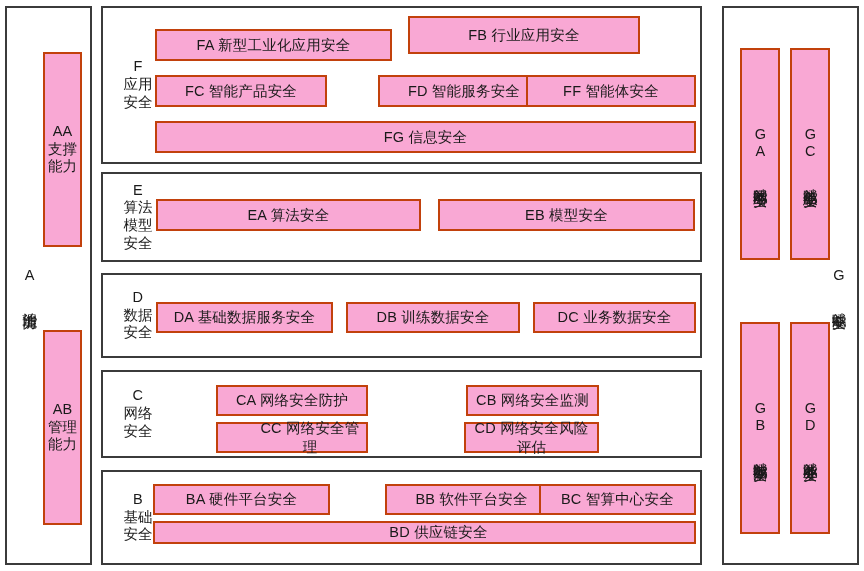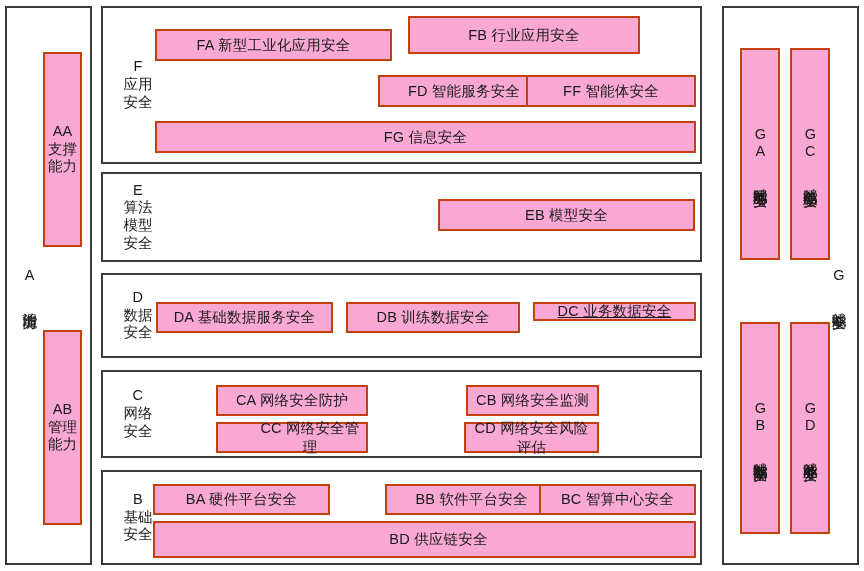--- a/index.html
+++ b/index.html
@@ -100,47 +100,49 @@
   <div class="box outer" style="left:101px; top:6px; width:601px; height:158px;">
     <div class="rowlabel" style="left:10px; top:0; bottom:0; width:50px;">
       <span class="code">F</span>
       <span>应用</span>
       <span>安全</span>
     </div>
 
     <div class="box leaf" style="left:52px; top:21px; width:237px; height:32px;">FA 新型工业化应用安全</div>
     <div class="box leaf" style="left:305px; top:8px; width:232px; height:38px;">FB 行业应用安全</div>
 
+    <div class="box leaf" style="left:52px; top:67px; width:172px; height:32px;">FC 智能产品安全</div>
     <div class="box leaf" style="left:237px; top:67px; width:172px; height:32px;margin-left:38px;">FD 智能服务安全</div>
     <div class="box leaf" style="left:423px; top:67px; width:170px; height:32px;">FF 智能体安全</div>
 
     <div class="box leaf" style="left:52px; top:113px; width:541px; height:32px;">FG 信息安全</div>
   </div>
 
   <div class="box outer" style="left:101px; top:172px; width:601px; height:90px;">
     <div class="rowlabel" style="left:10px; top:0; bottom:0; width:50px;">
       <span class="code">E</span>
       <span>算法</span>
       <span>模型</span>
       <span>安全</span>
     </div>
 
+    <div class="box leaf" style="left:53px; top:25px; width:265px; height:32px;">EA 算法安全</div>
     <div class="box leaf" style="left:335px; top:25px; width:257px; height:32px;">EB 模型安全</div>
   </div>
 
   <div class="box outer" style="left:101px; top:273px; width:601px; height:85px;">
     <div class="rowlabel" style="left:10px; top:0; bottom:0; width:50px;">
       <span class="code">D</span>
       <span>数据</span>
       <span>安全</span>
     </div>
 
     <div class="box leaf" style="left:53px; top:27px; width:177px; height:31px;">DA 基础数据服务安全</div>
     <div class="box leaf" style="left:243px; top:27px; width:174px; height:31px;">DB 训练数据安全</div>
-    <div class="box leaf" style="left:430px; top:27px; width:163px; height:19px;text-decoration:underline;">DC 业务数据安全</div>
+    <div class="box leaf" style="left:430px; top:27px; width:163px; height:31px;">DC 业务数据安全</div>
   </div>
 
   <div class="box outer" style="left:101px; top:370px; width:601px; height:88px;">
     <div class="rowlabel" style="left:10px; top:0; bottom:0; width:50px;">
       <span class="code">C</span>
       <span>网络</span>
       <span>安全</span>
     </div>
 
     <div class="box leaf" style="left:113px; top:13px; width:152px; height:31px;">CA 网络安全防护</div>
@@ -154,21 +156,21 @@
     <div class="rowlabel" style="left:10px; top:0; bottom:0; width:50px;">
       <span class="code">B</span>
       <span>基础</span>
       <span>安全</span>
     </div>
 
     <div class="box leaf" style="left:50px; top:12px; width:177px; height:31px;">BA 硬件平台安全</div>
     <div class="box leaf" style="left:246px; top:12px; width:173px; height:31px;margin-left:36px;">BB 软件平台安全</div>
     <div class="box leaf" style="left:436px; top:12px; width:157px; height:31px;">BC 智算中心安全</div>
 
-    <div class="box leaf" style="left:50px; top:49px; width:543px; height:37px;padding-left:32px;">BD 供应链安全</div>
+    <div class="box leaf" style="left:50px; top:49px; width:543px; height:23px;padding-left:32px;">BD 供应链安全</div>
   </div>
 
   <div class="box outer" style="left:722px; top:6px; width:137px; height:559px;">
 
     <div class="vtext" style="position:absolute; right:10px; top:50%; transform:translateY(-50%); text-align:center;">G 赋能安全</div>
 
     <div class="box" style="left:16px; top:40px; width:40px; height:212px;">
       <div class="vtext">GA 赋能网络安全</div>
     </div>
 

